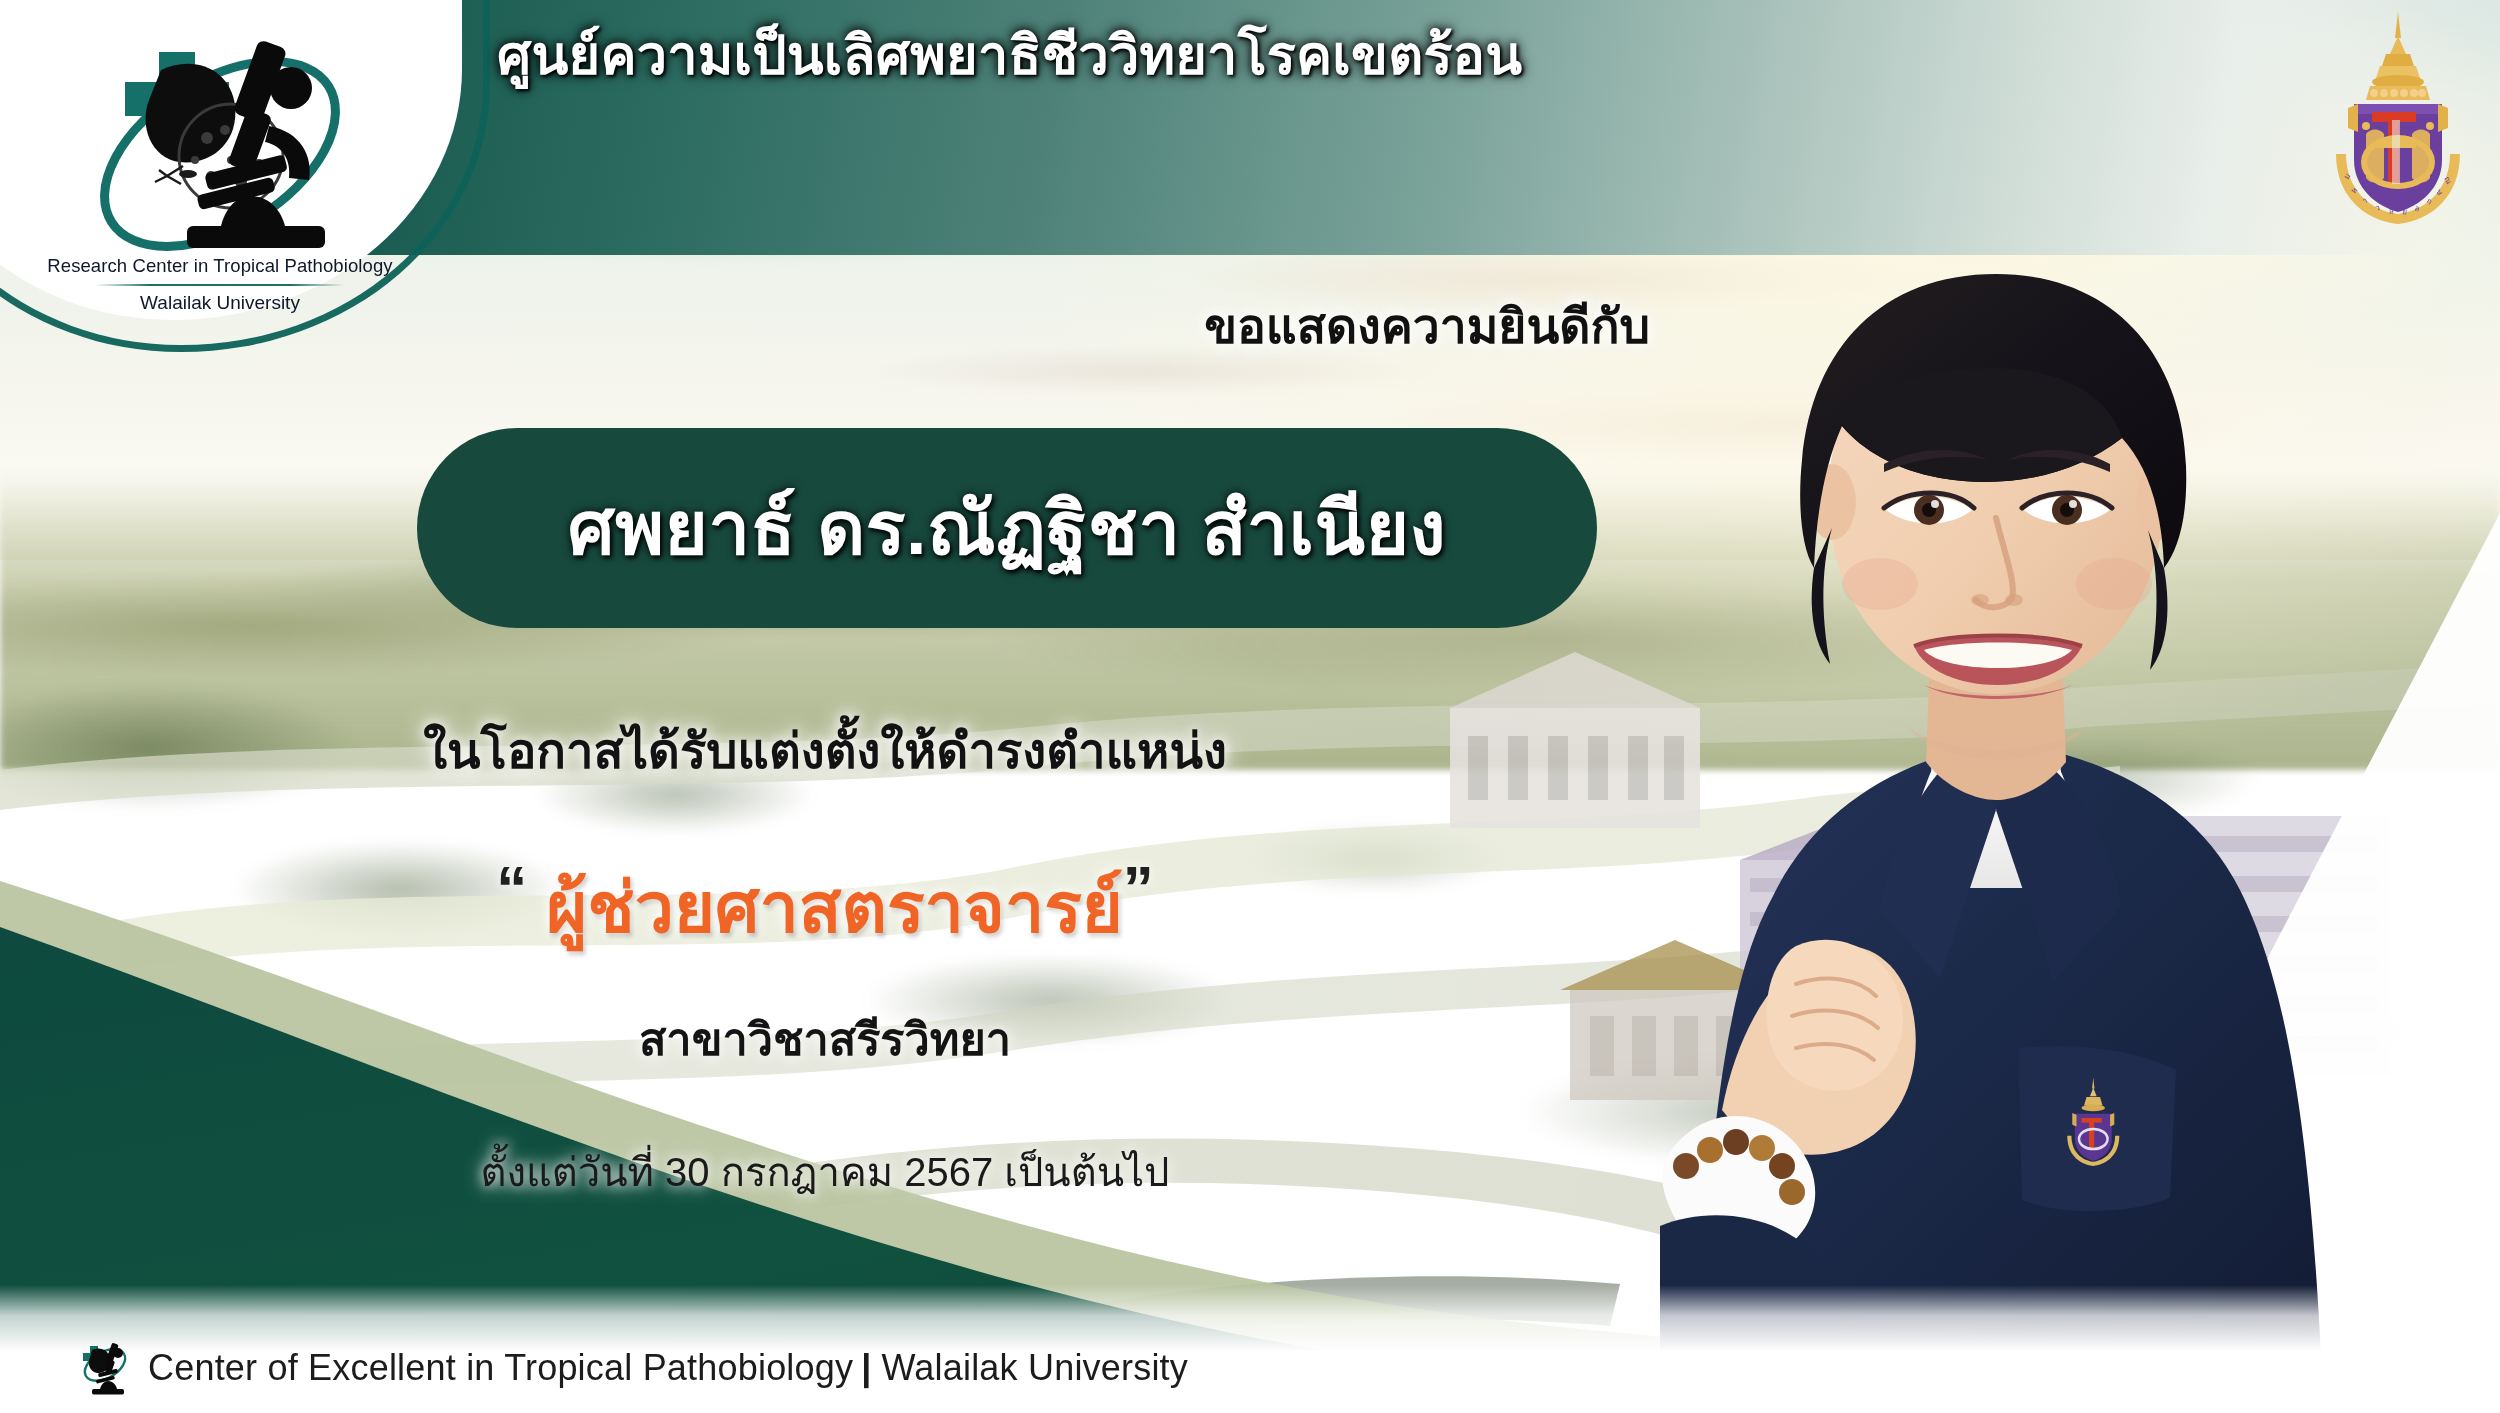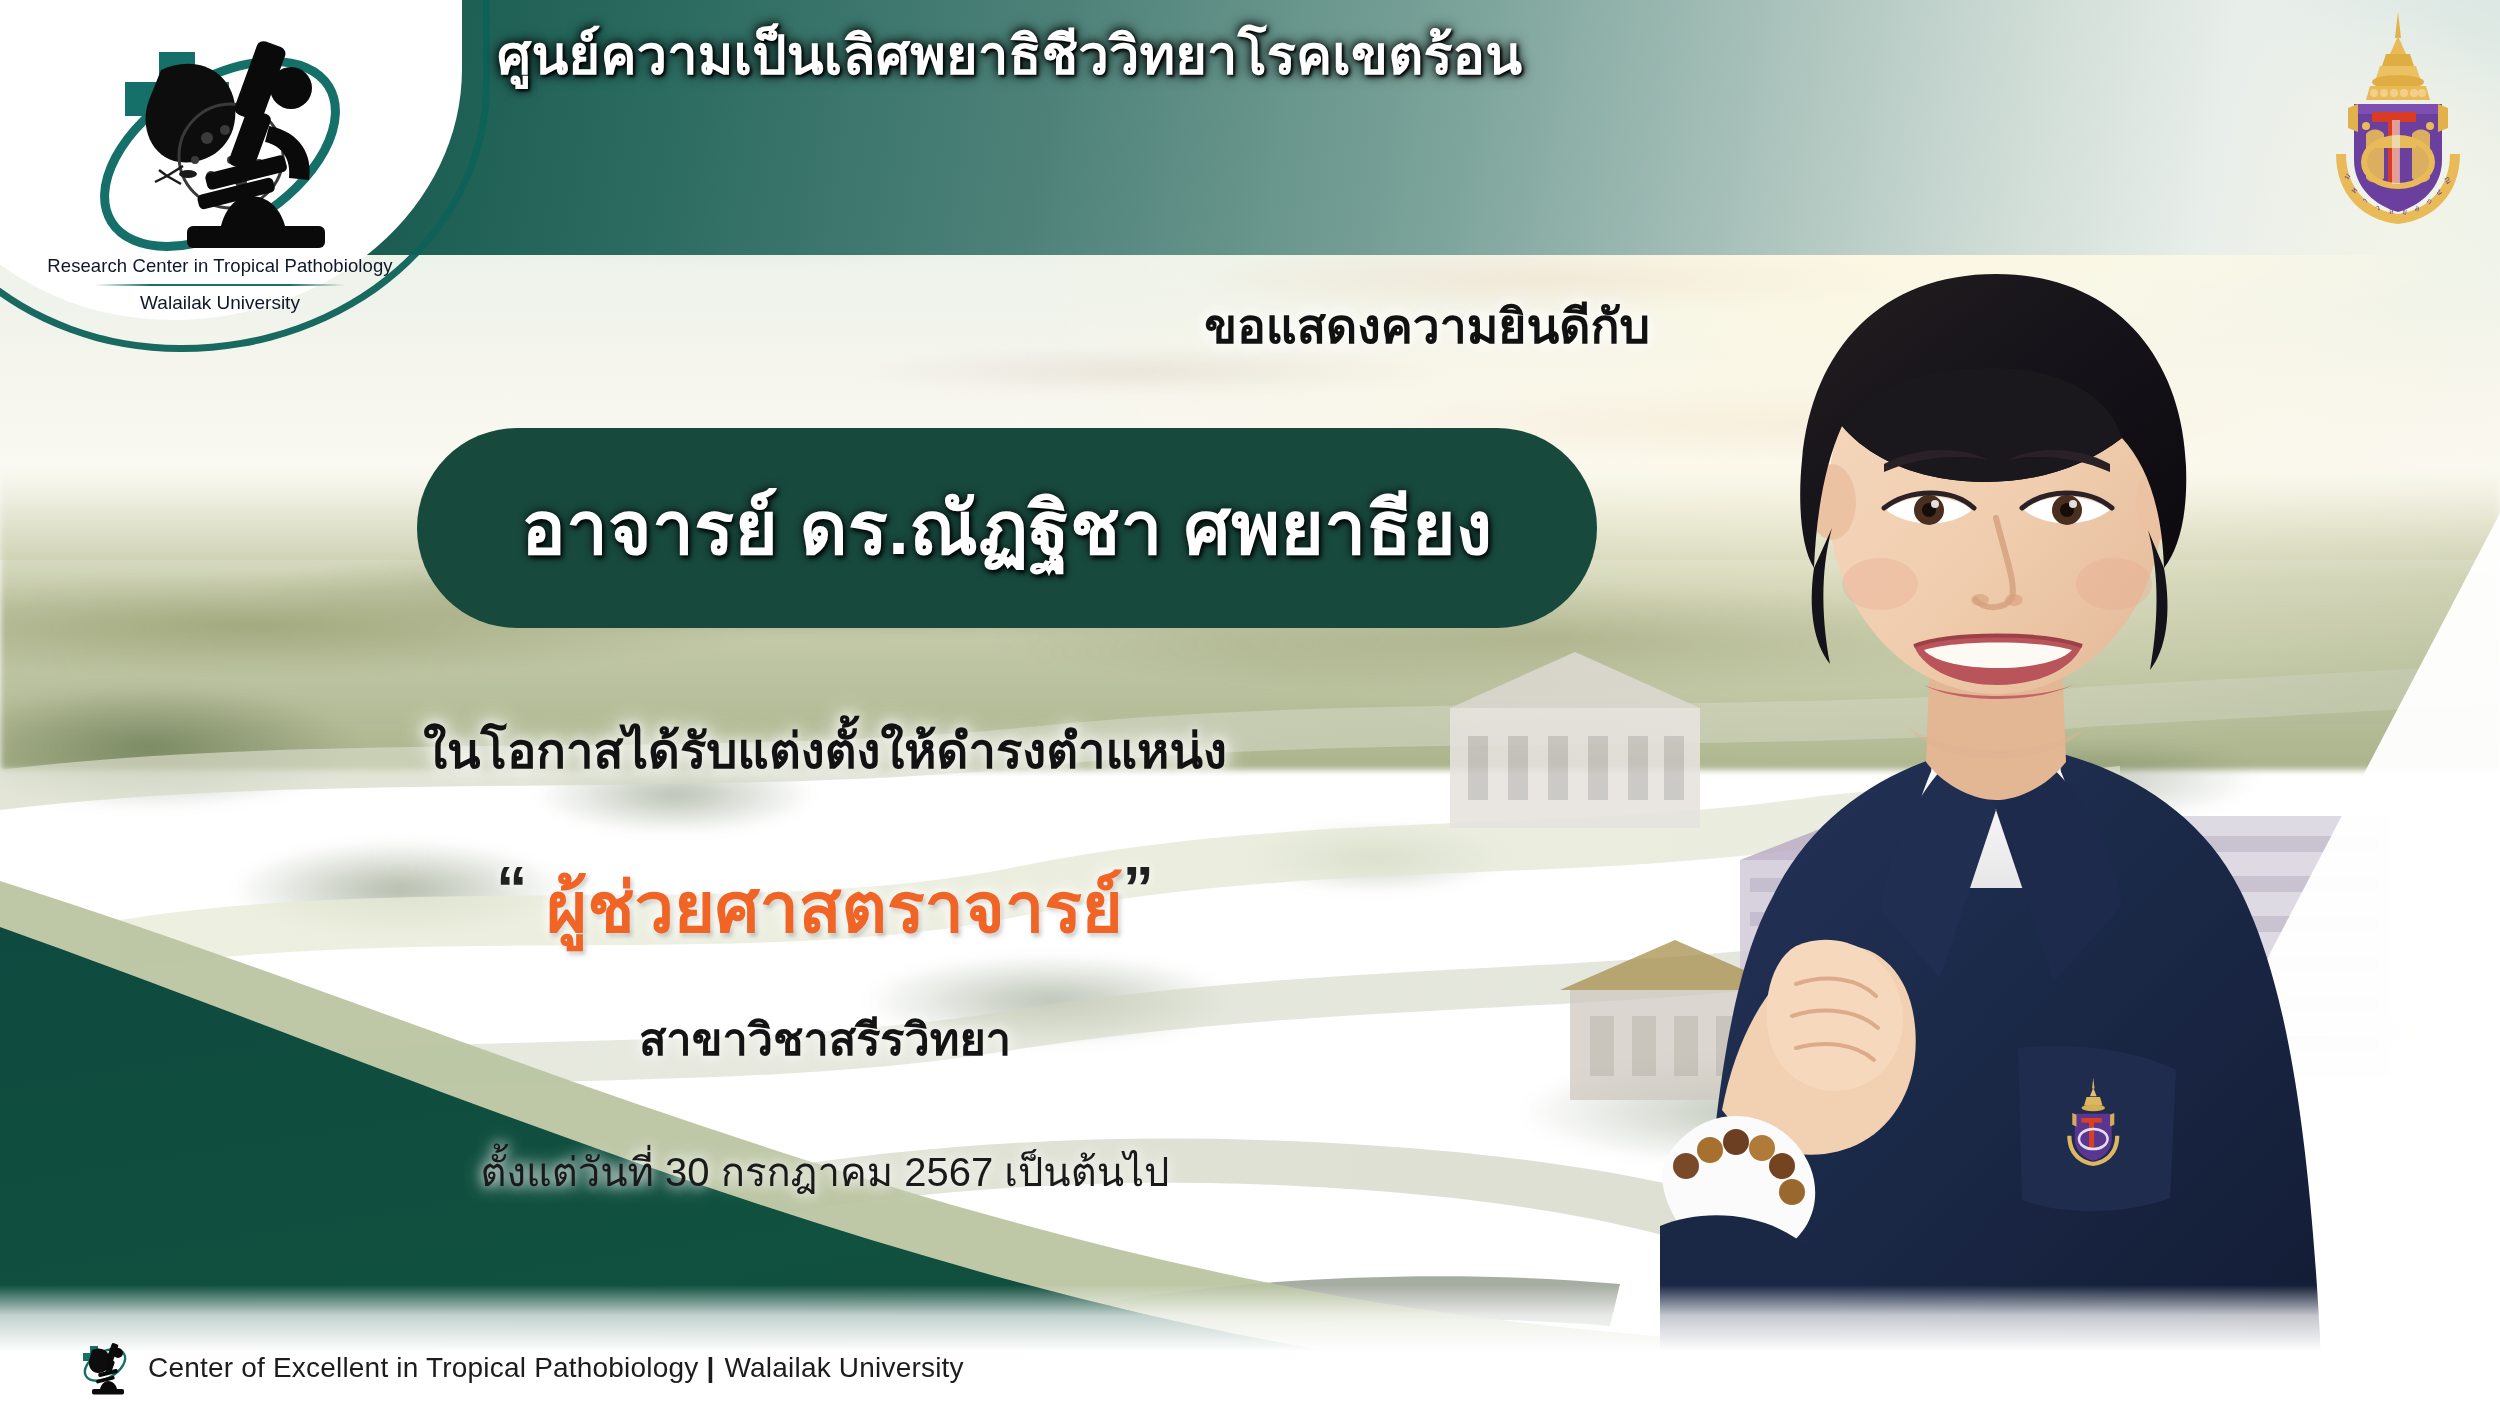--- a/index.html
+++ b/index.html
@@ -213,21 +213,21 @@
   
   .portrait{position:absolute;right:70px;bottom:35px;width:920px;height:1280px;}
 
   
   .footer{
     position:absolute;left:78px;bottom:14px;
     display:flex;align-items:center;gap:16px;
   }
   .footer-icon{width:54px;height:62px;flex:0 0 auto;}
   .footer-text{
-    font-size:28px;color:#1c1c1c;letter-spacing:.2px;white-space:nowrap;
+    font-size:36px;color:#1c1c1c;letter-spacing:.2px;white-space:nowrap;
   }
   .footer-text .sep{
     font-weight:bold;margin:0 10px 0 8px;
   }
 </style>
 </head>
 <body>
 
 <div id="banner">
 
@@ -419,21 +419,21 @@
       <text x="122" y="184" transform="rotate(50 122 184)">ษ</text>
       <text x="130" y="170" transform="rotate(64 130 170)">ณ</text>
     </g>
     <circle cx="52" cy="118" r="4" fill="#e8bb58"></circle>
     <circle cx="116" cy="118" r="4" fill="#e8bb58"></circle>
   </svg>
 
   <div class="congrats">ขอแสดงความยินดีกับ</div>
 
   <div class="name-pill">
-    <span class="name-text">อาจารย์ ดร.ณัฏฐิชา ศพยาธียง</span>
+    <span class="name-text">ศพยาธ์ ดร.ณัฏฐิชา สำเนียง</span>
   </div>
 
   <div class="occasion">ในโอกาสได้รับแต่งตั้งให้ดำรงตำแหน่ง</div>
 
   <div class="position-line">
     <span class="q">“</span><span class="pos">ผู้ช่วยศาสตราจารย์</span><span class="q">”</span>
   </div>
 
   <div class="field">สาขาวิชาสรีรวิทยา</div>
 

